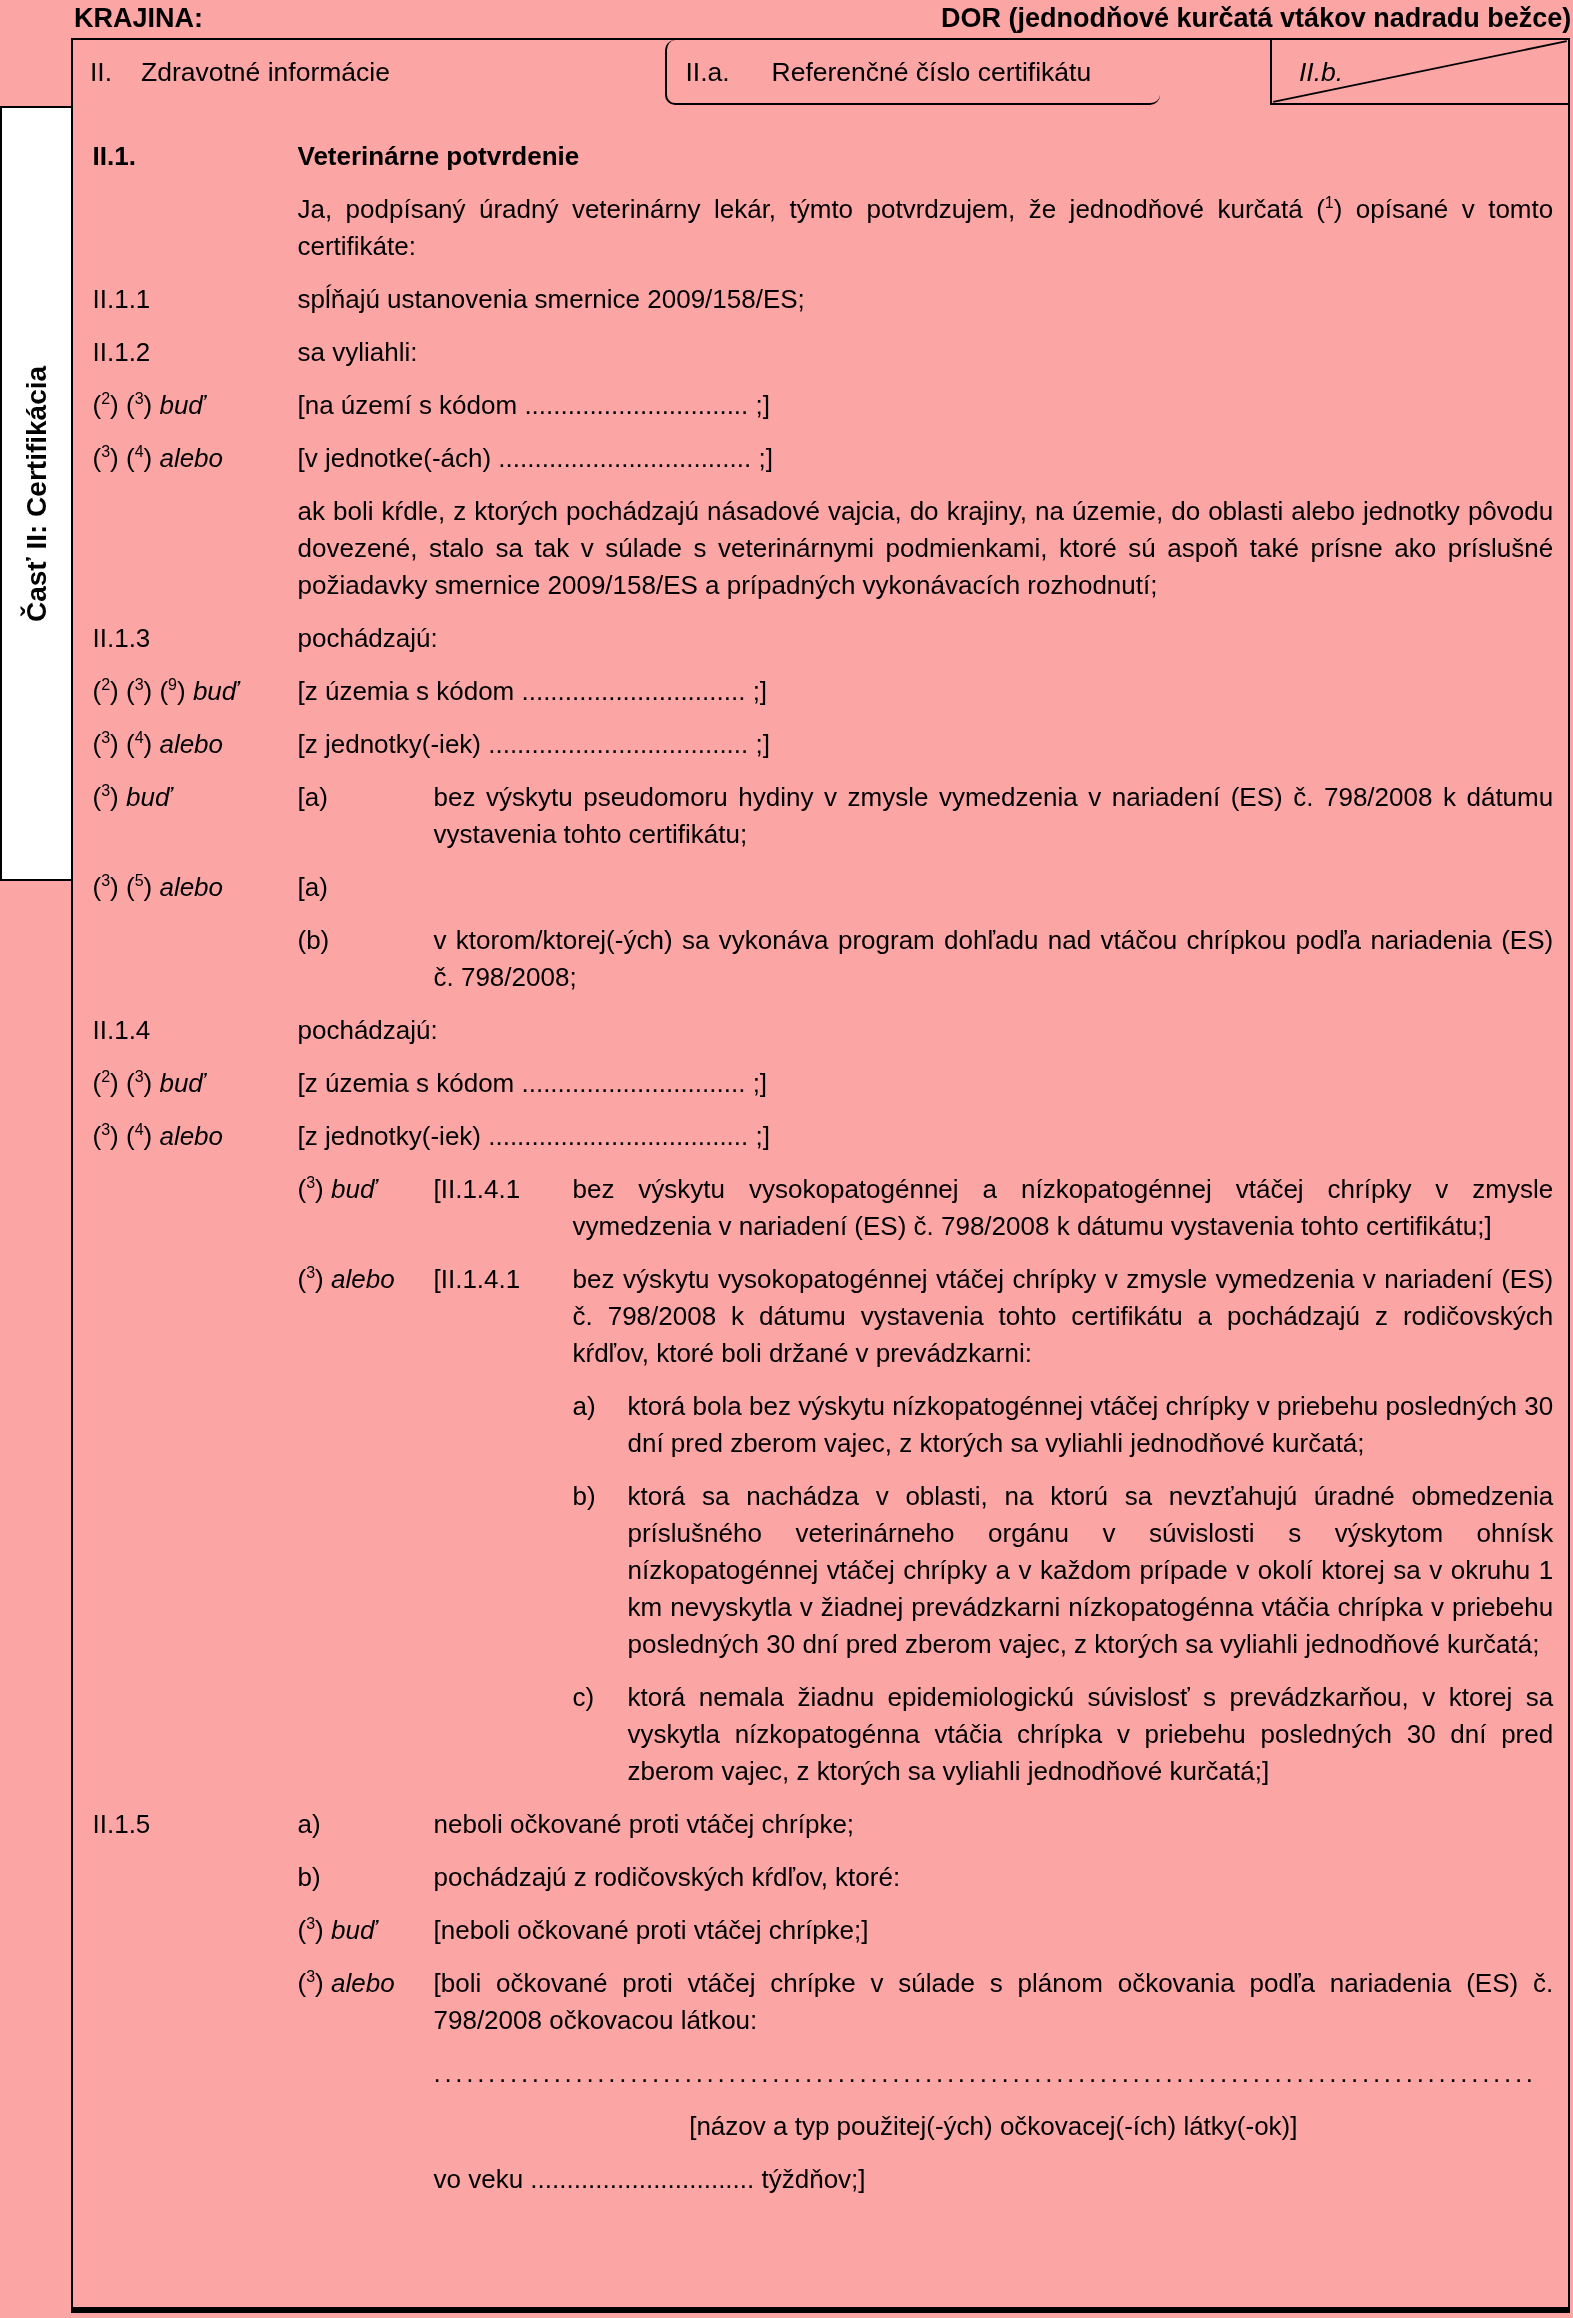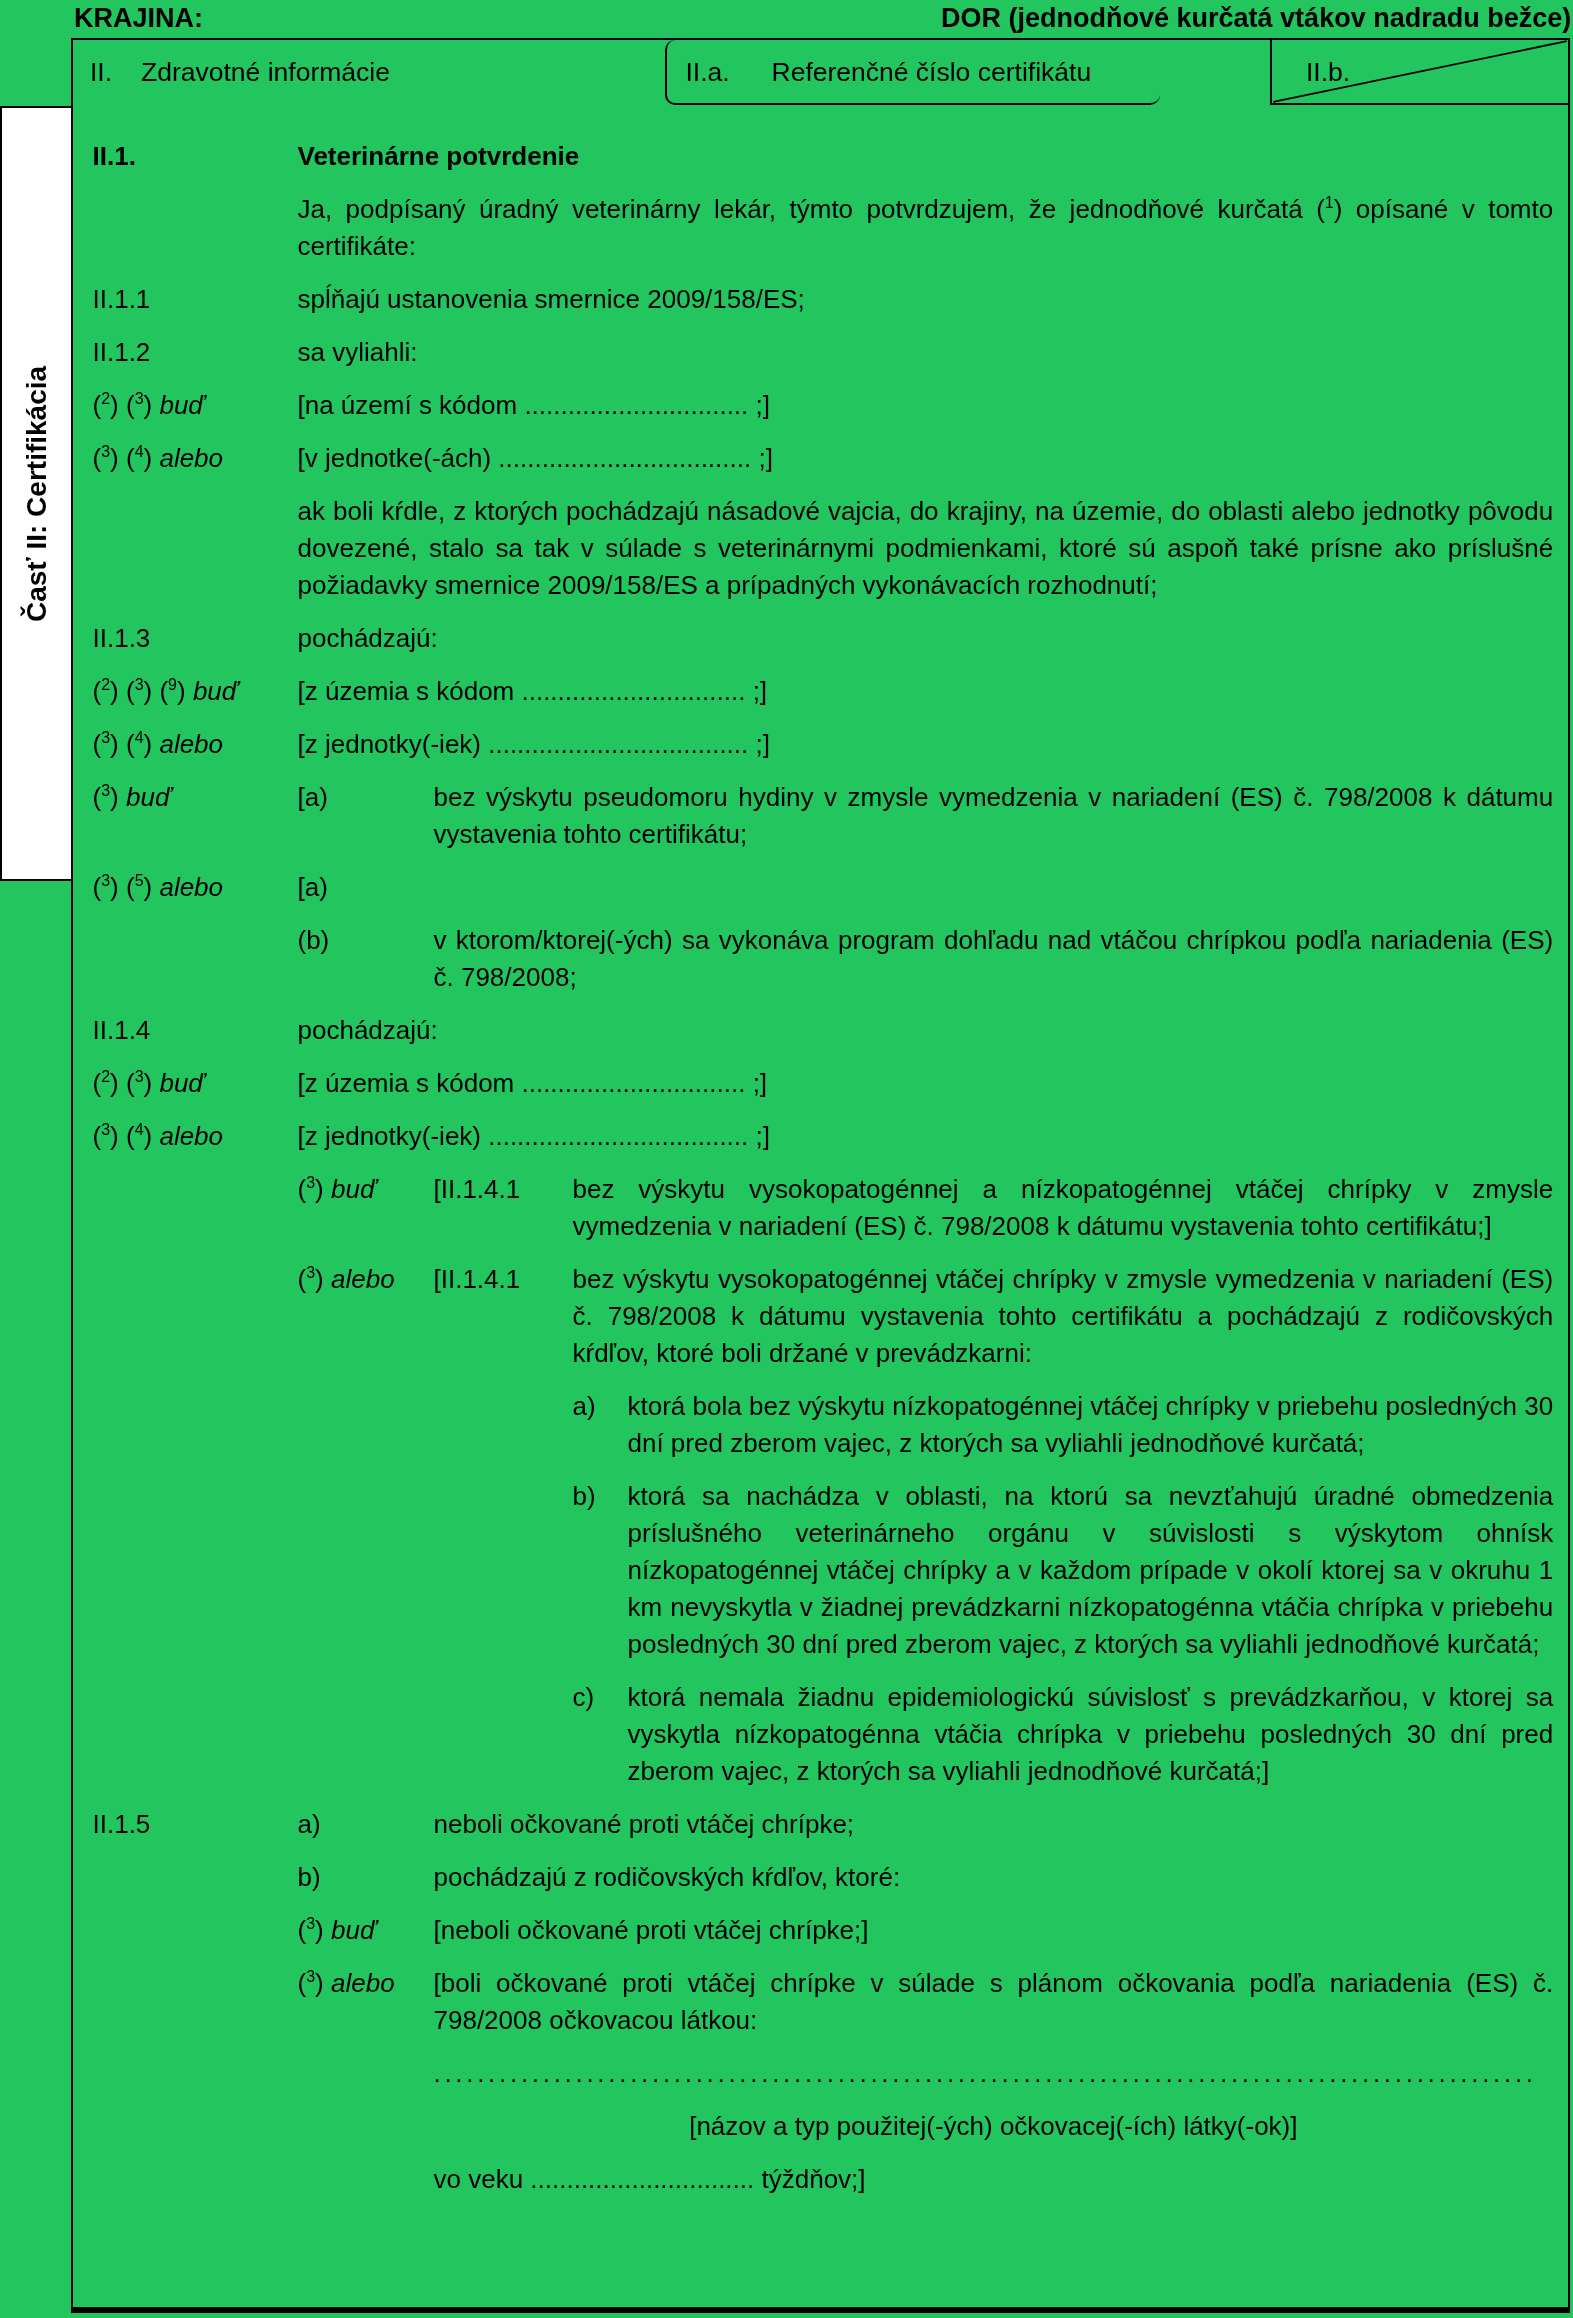--- a/index.html
+++ b/index.html
@@ -1,31 +1,31 @@
 <!DOCTYPE html>
 <html style="font-size:10px"><head>
 <meta charset="utf-8">
 <style>
   html,body{margin:0;padding:0;background:#fff;}
-  #page{position:relative;width:1573px;height:2319px;background:#22c55e;color:#000;
+  #page{position:relative;width:1573px;height:2319px;background:#fca5a5;color:#000;
         font-family:"Liberation Sans",sans-serif;font-size:26px;overflow:hidden;}
   .country{position:absolute;left:74px;top:2.5px;font-weight:bold;font-size:27px;}
   .dor{position:absolute;right:1.8px;top:2.5px;font-weight:bold;font-size:27px;}
   
   #frame{position:absolute;left:71px;top:38px;width:1499px;height:2275px;
          border:2.5px solid #000;border-bottom-width:6.2px;box-sizing:border-box;}
   
   .hcell{position:absolute;top:0;height:65px;box-sizing:border-box;font-size:26.5px;}
   #hc1{left:0;width:600px;}
   #hc2{left:592px;width:495px;border-left:2.5px solid #000;border-bottom:2.5px solid #000;border-radius:10px;}
   #hc3{left:1197px;right:0;border-left:2.5px solid #000;border-bottom:2.5px solid #000;}
   .hrow{display:flex;padding-top:17px;}
   .hno1{margin-left:17px;width:51px;flex:0 0 auto;}
   .hno2{margin-left:18.5px;width:86px;flex:0 0 auto;}
-  .hno3{margin-left:34px;flex:0 0 auto;}
+  .hno3{margin-left:27px;flex:0 0 auto;font-style:italic;}
   #diag{position:absolute;inset:0;width:100%;height:100%;}
   
   #sidebox{position:absolute;left:0;top:106px;width:71px;height:775px;box-sizing:border-box;
            border:2.5px solid #000;border-right:none;background:#fff;}
   #sidelabel{position:absolute;left:50%;top:50%;transform:translate(-50%,-50%) rotate(-90deg);
              white-space:nowrap;font-weight:bold;font-size:28px;}
   
   #content{position:absolute;left:2.5px;right:2.5px;top:65px;bottom:3.7px;
            padding:33px 12.3px 0 17px;overflow:hidden;}
   .row{display:flex;margin-top:16px;line-height:37px;align-items:flex-start;}

